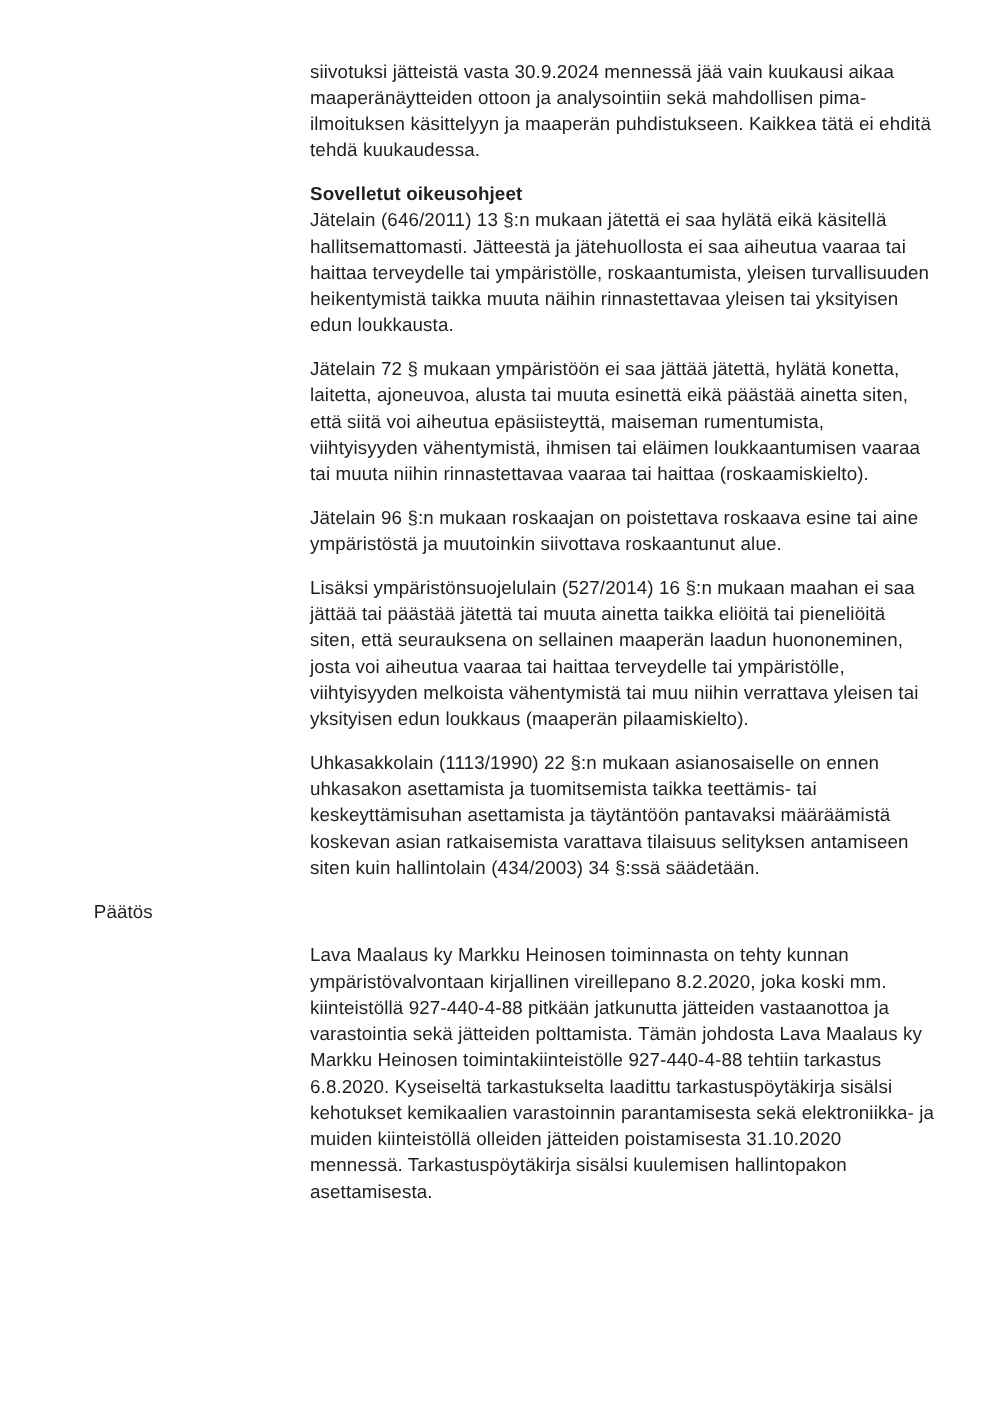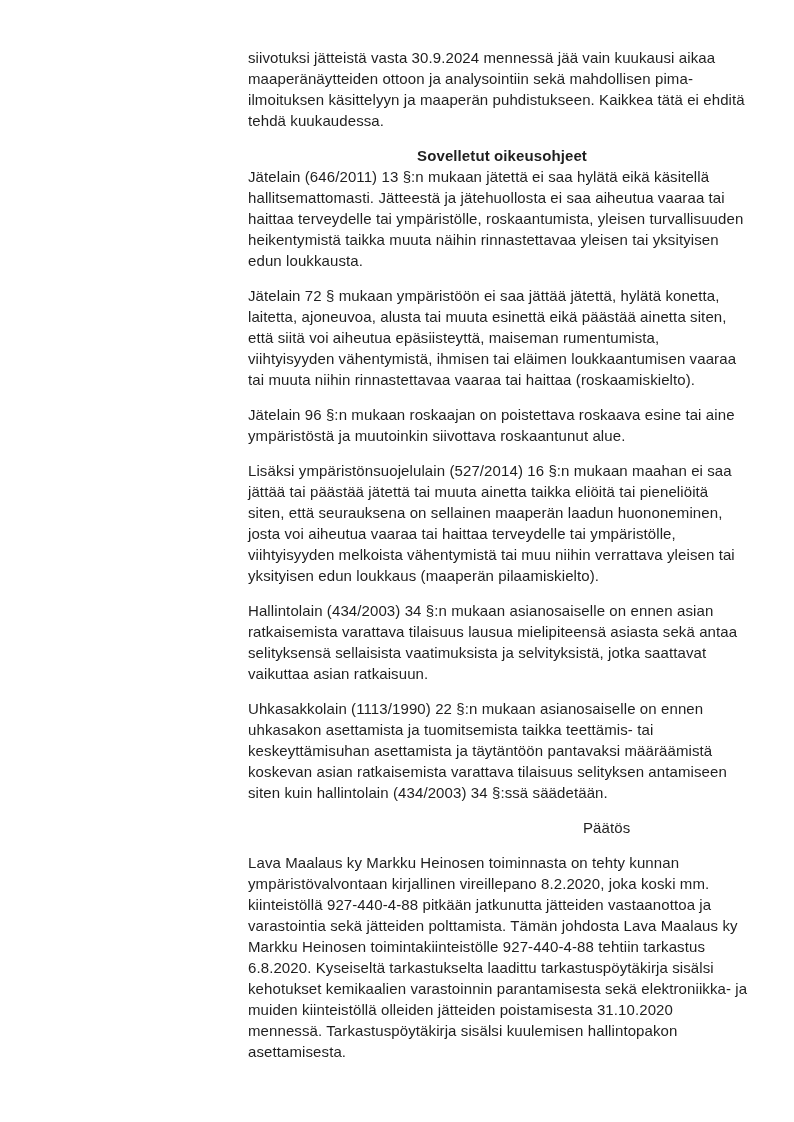--- a/index.html
+++ b/index.html
@@ -23,27 +23,25 @@
   }
   
   .para {
     margin: 0 0 14px 173px;
     white-space: pre-line;
   }
   .heading {
     margin: 3px 0 0 173px;
     font-weight: 700;
     white-space: pre-line;
-    text-align: center;
   }
   .labeled-row {
     display: flex;
     align-items: flex-start;
     margin: 0 0 14px 0;
-    justify-content: flex-end;
   }
   .margin-col {
     flex: 0 0 173px;
     width: 173px;
   }
   .labeled-row .body-col {
     flex: 1 1 auto;
     white-space: pre-line;
   }
 </style>
@@ -74,24 +72,20 @@
   <div class="para">Jätelain 96 §:n mukaan roskaajan on poistettava roskaava esine tai aine
 ympäristöstä ja muutoinkin siivottava roskaantunut alue.</div>
 
   <div class="para">Lisäksi ympäristönsuojelulain (527/2014) 16 §:n mukaan maahan ei saa
 jättää tai päästää jätettä tai muuta ainetta taikka eliöitä tai pieneliöitä
 siten, että seurauksena on sellainen maaperän laadun huononeminen,
 josta voi aiheutua vaaraa tai haittaa terveydelle tai ympäristölle,
 viihtyisyyden melkoista vähentymistä tai muu niihin verrattava yleisen tai
 yksityisen edun loukkaus (maaperän pilaamiskielto).</div>
 
-  <div class="para">Hallintolain (434/2003) 34 §:n mukaan asianosaiselle on ennen asian
-ratkaisemista varattava tilaisuus lausua mielipiteensä asiasta sekä antaa
-selityksensä sellaisista vaatimuksista ja selvityksistä, jotka saattavat
-vaikuttaa asian ratkaisuun.</div>
 
   <div class="para">Uhkasakkolain (1113/1990) 22 §:n mukaan asianosaiselle on ennen
 uhkasakon asettamista ja tuomitsemista taikka teettämis- tai
 keskeyttämisuhan asettamista ja täytäntöön pantavaksi määräämistä
 koskevan asian ratkaisemista varattava tilaisuus selityksen antamiseen
 siten kuin hallintolain (434/2003) 34 §:ssä säädetään.</div>
 
   <div class="labeled-row">
     <div class="margin-col">Päätös</div>
   </div>

